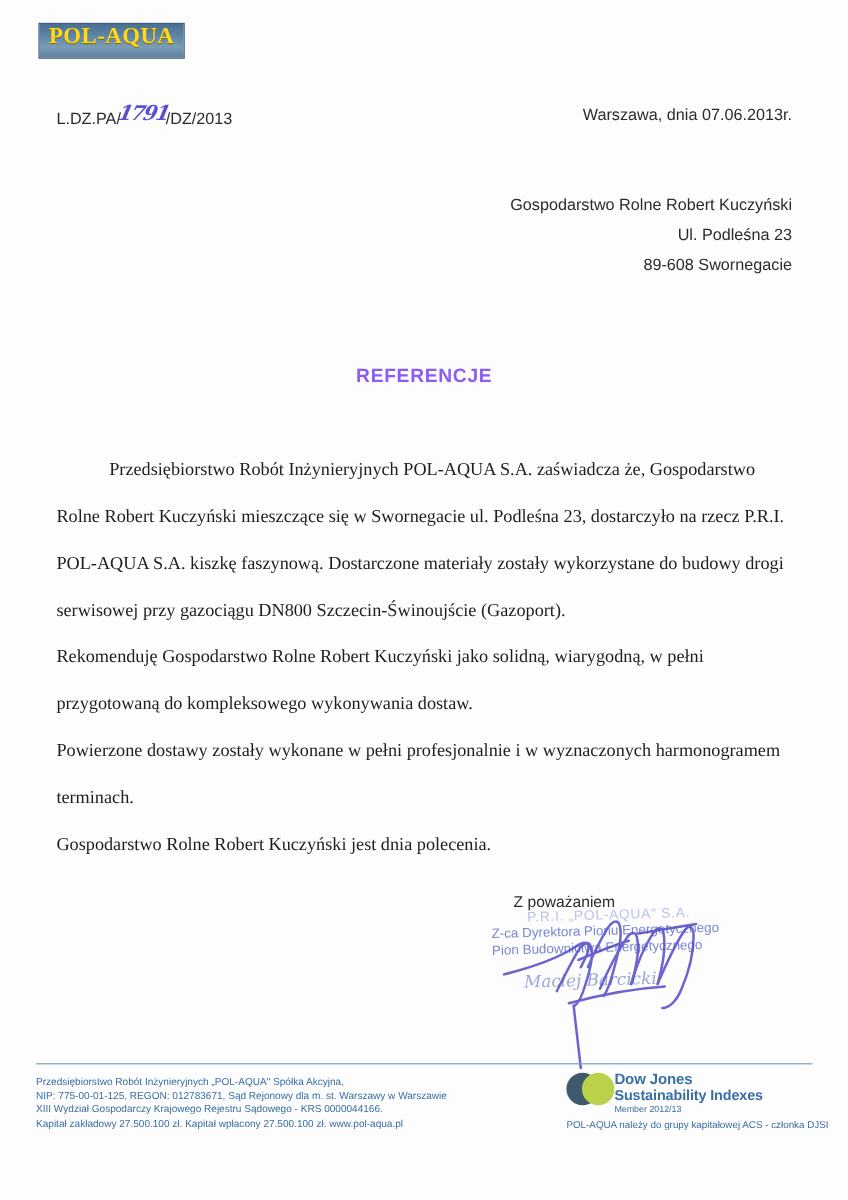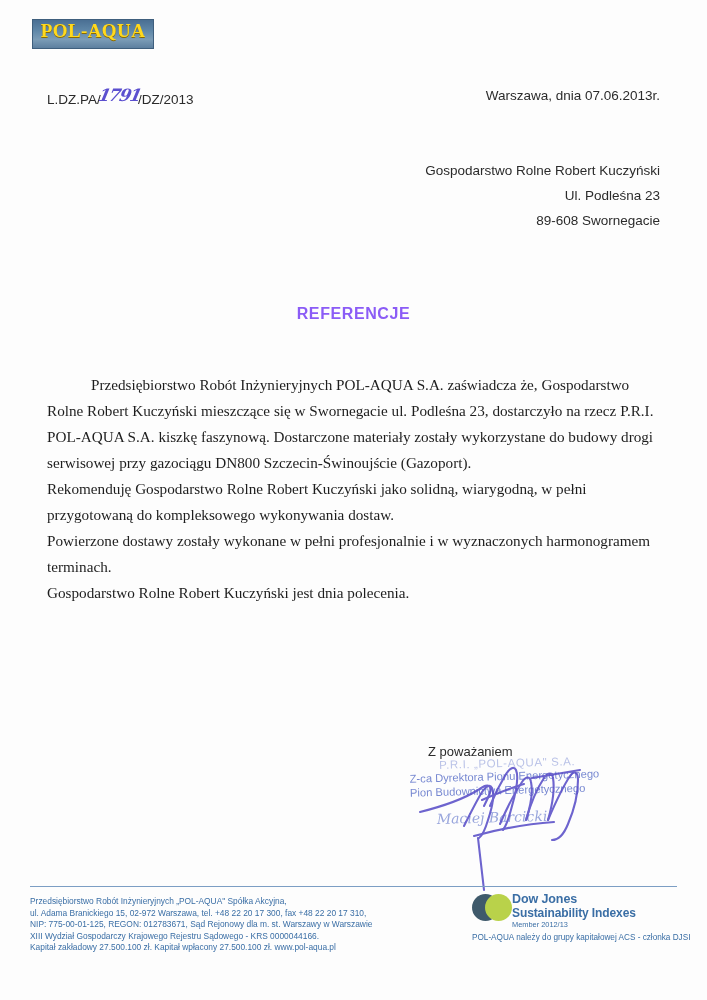--- a/index.html
+++ b/index.html
@@ -96,21 +96,21 @@
   }
 
   
   .body {
     position: absolute;
     left: 47px;
     top: 372px;
     width: 616px;
     font-family: "Liberation Serif", serif;
     font-size: 15.2px;
-    line-height: 26px;
+    line-height: 39px;
     color: #1d1d1d;
     text-align: left;
   }
   .body p { margin: 0 0 0 0; }
   .body p.indent { text-indent: 44px; }
 
   
   .sig-wrap {
     position: absolute;
     left: 404px;
@@ -295,21 +295,20 @@
         <path d="M70,96 C92,90 120,84 150,82"></path>
         <path d="M74,98 L80,150"></path>
       </g>
     </svg>
   </div>
 
   <div class="footer-rule"></div>
 
   <div class="footer-text">
     <div>Przedsiębiorstwo Robót Inżynieryjnych „POL-AQUA" Spółka Akcyjna,</div>
-    <div>ul. Adama Branickiego 15, 02-972 Warszawa, tel. +48 22 20 17 300, fax +48 22 20 17 310,</div>
     <div>NIP: 775-00-01-125, REGON: 012783671, Sąd Rejonowy dla m. st. Warszawy w Warszawie</div>
     <div>XIII Wydział Gospodarczy Krajowego Rejestru Sądowego - KRS 0000044166.</div>
     <div>Kapitał zakładowy 27.500.100 zł. Kapitał wpłacony 27.500.100 zł. www.pol-aqua.pl</div>
   </div>
 
   <div class="djsi">
     <div class="djsi-top">
       <div class="djsi-mark">
         <div class="djsi-crescent"></div>
         <div class="djsi-circle"></div>

